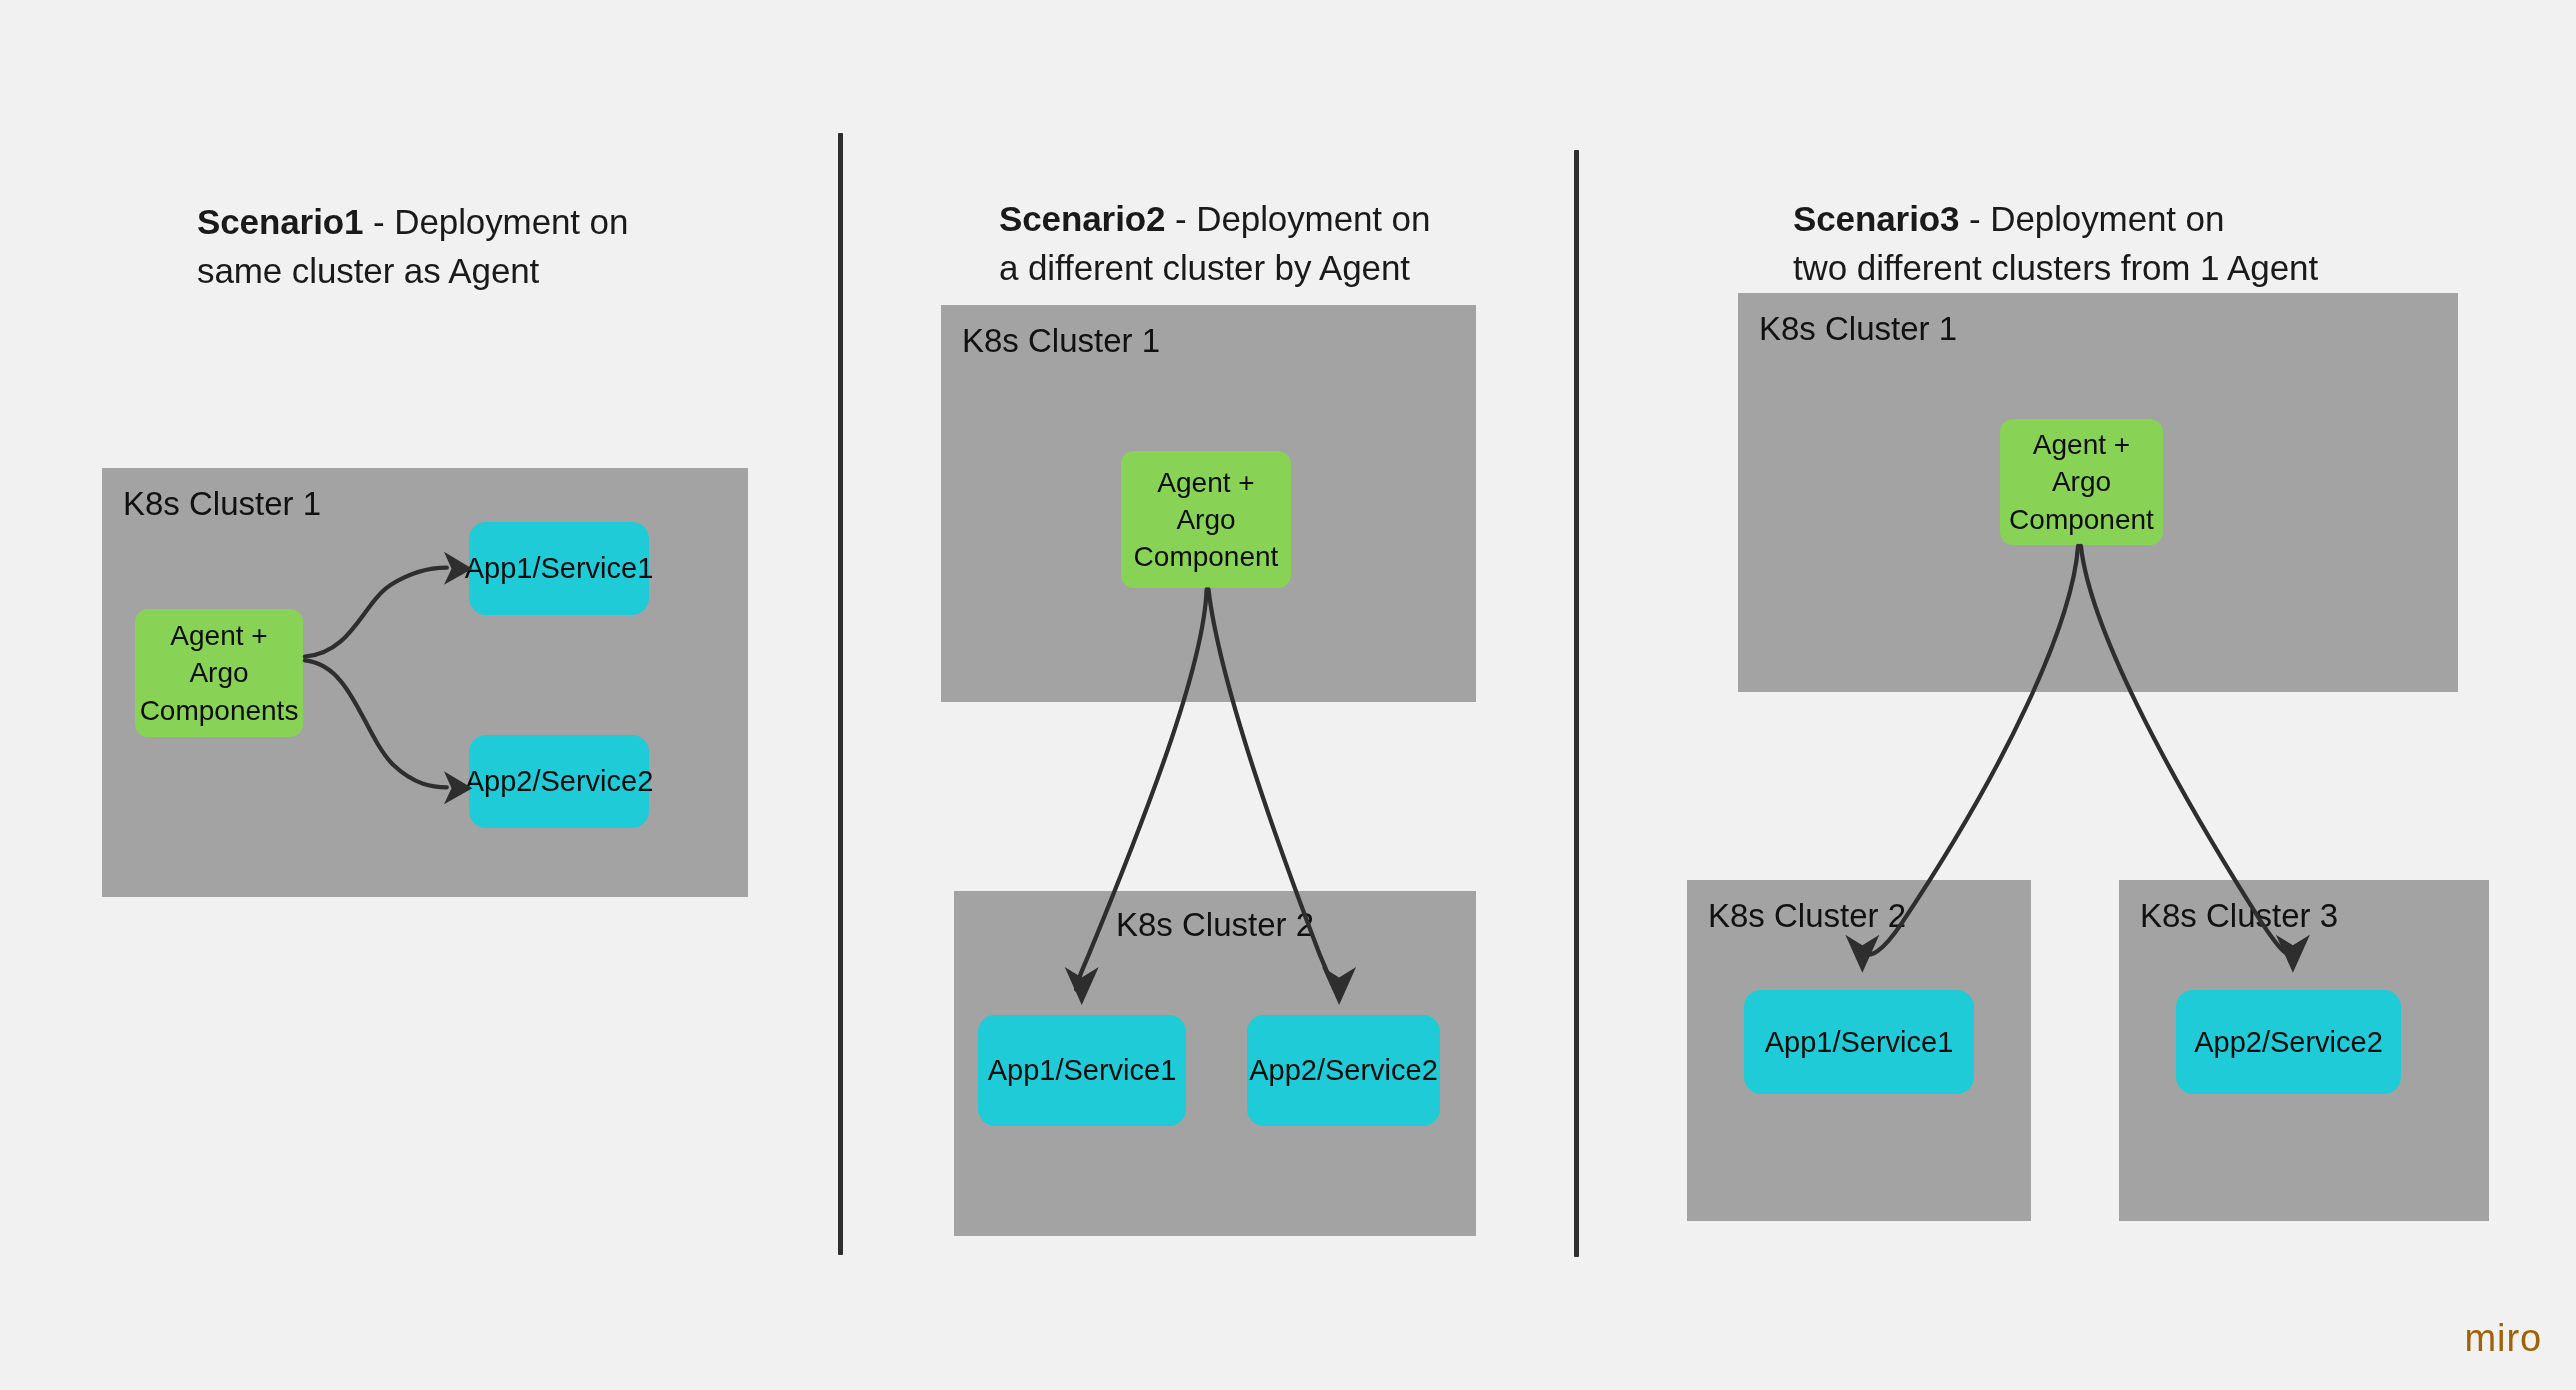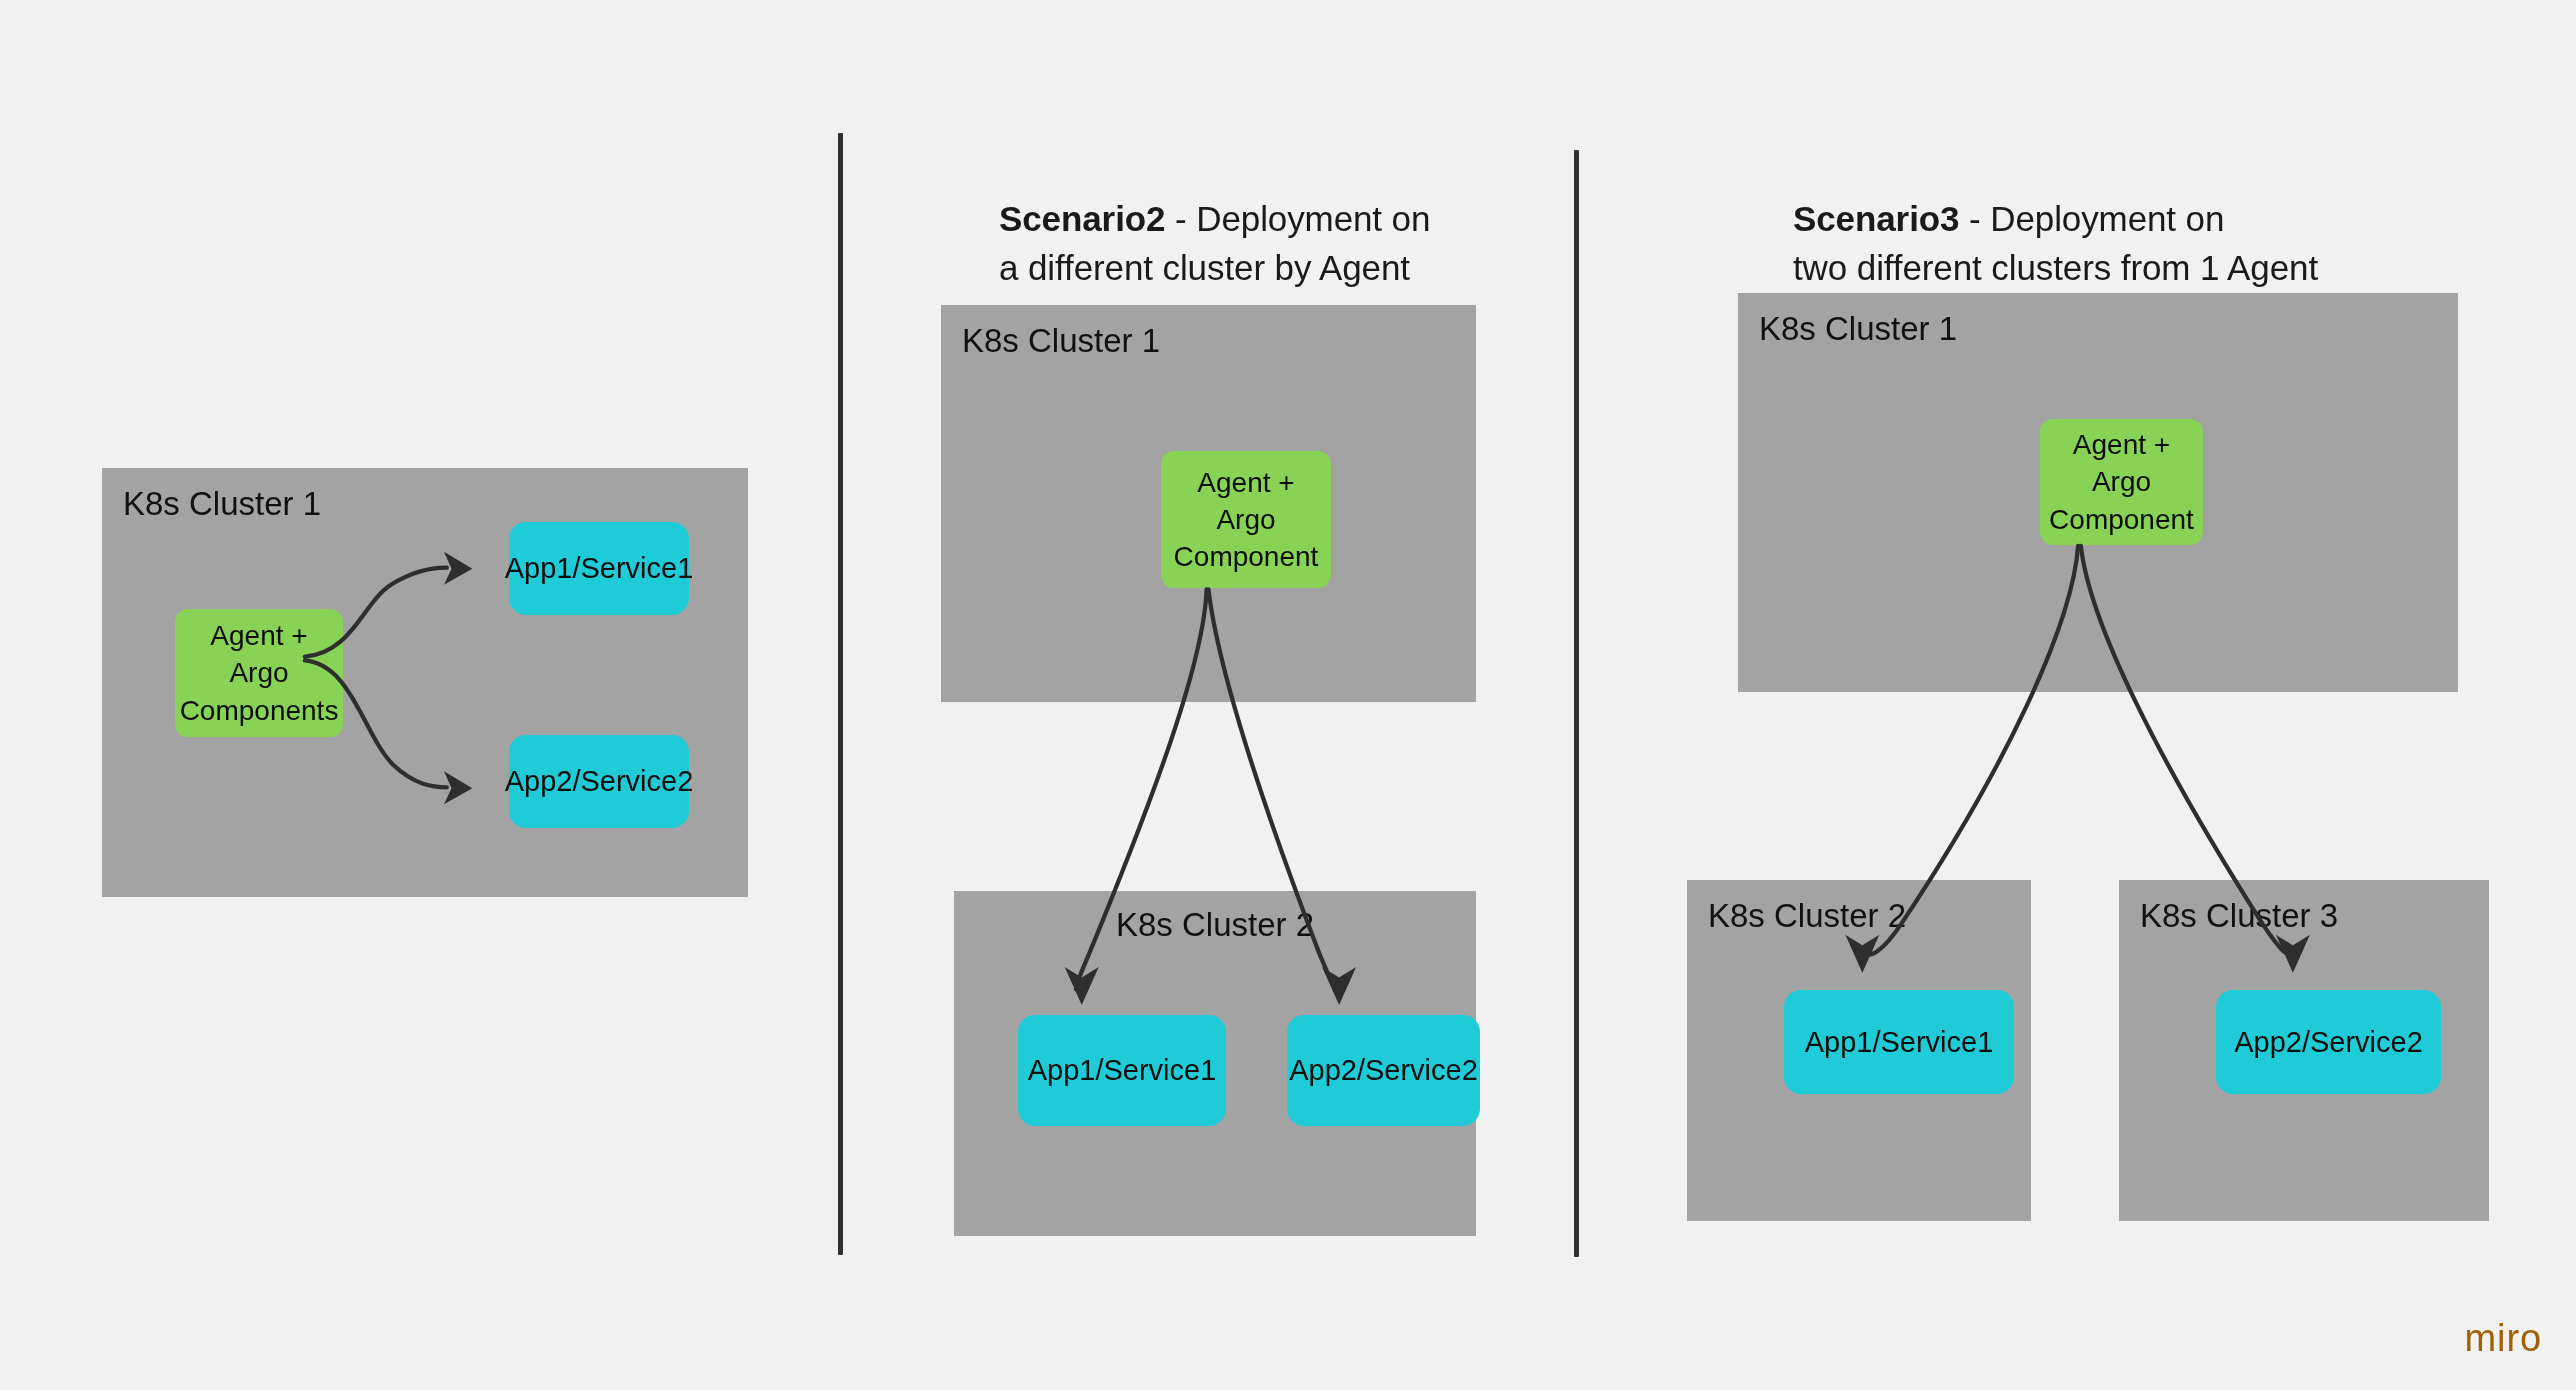--- a/index.html
+++ b/index.html
@@ -66,21 +66,20 @@
   
   .node {
     position: absolute;
     display: flex;
     align-items: center;
     justify-content: center;
     text-align: center;
     color: #0d0d0d;
     box-sizing: border-box;
     white-space: pre-line;
-    margin-left: 40px;
   }
   .node.agent {
     background: #88d356;
     border-radius: 13.2px;
     font-size: 28px;
     line-height: 1.33;
     padding: 5.7px;
   }
   .node.app {
     background: #1ecbd7;
@@ -118,20 +117,24 @@
     letter-spacing: 0.9px;
     color: #a16207;
     user-select: none;
   }
 </style>
 </head>
 <body>
 
 <div id="board">
 
+  <div class="panel-title" style="left:197px; top:147px;">
+    <span class="scn">Scenario1</span><span> - Deployment on
+same cluster as Agent</span>
+  </div>
 
   <div class="cluster" style="left:102px; top:468px; width:646px; height:429px;">
     <div class="cluster-label left">K8s Cluster 1</div>
   </div>
 
   <div class="node agent" style="left:135px; top:609px; width:168px; height:128px;">Agent + Argo
 Components</div>
 
   <div class="node app" style="left:469px; top:522px; width:180px; height:93px;">App1/Service1</div>
 

